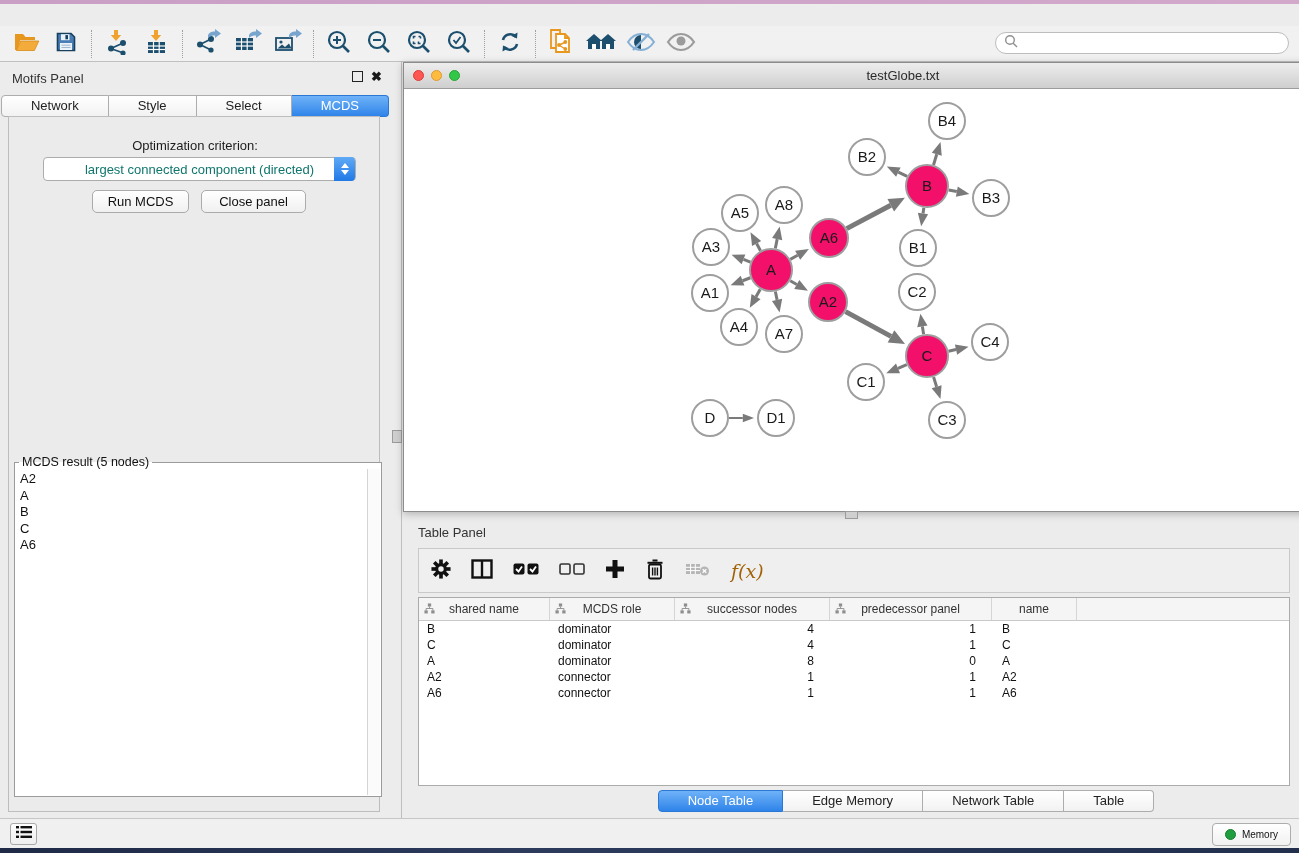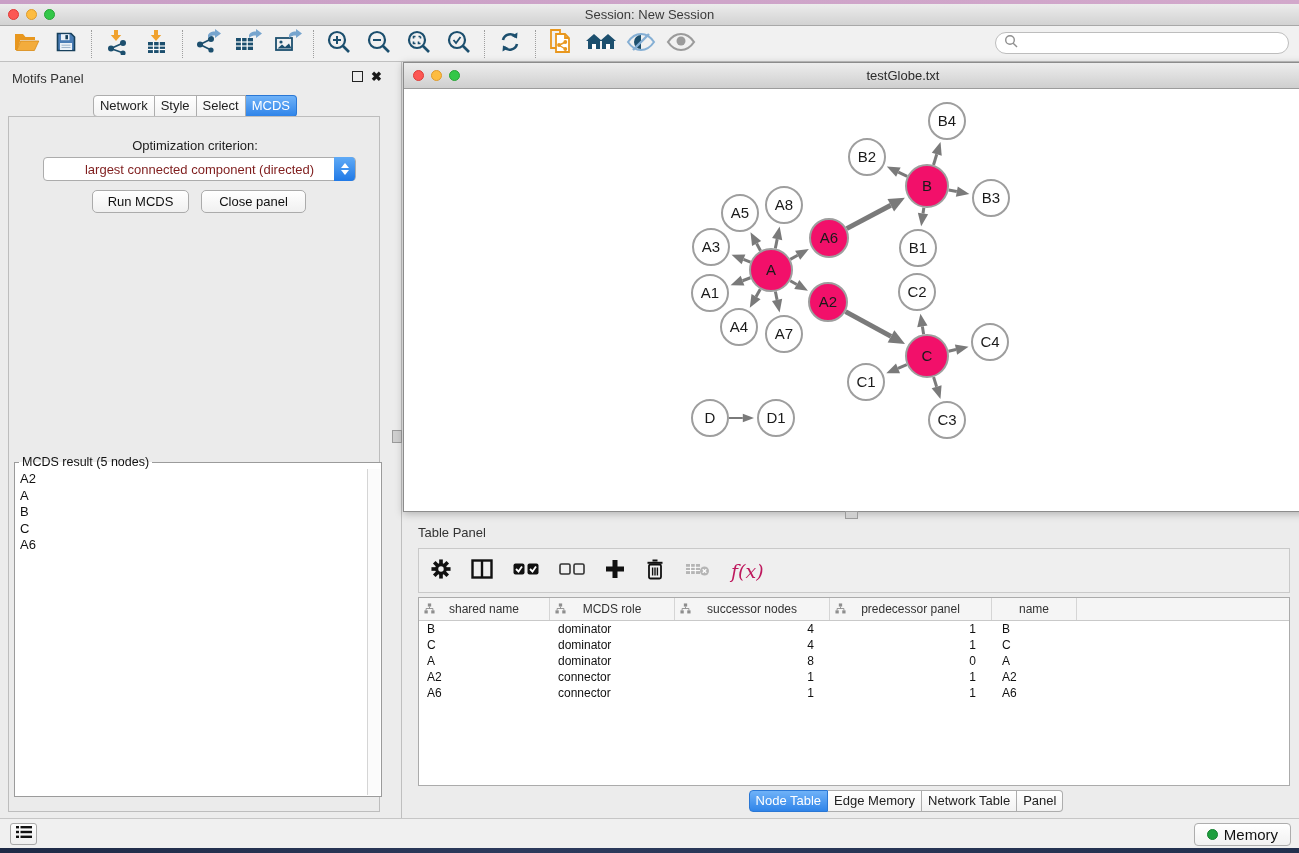--- a/index.html
+++ b/index.html
@@ -27,30 +27,30 @@
   .search-wrap input{border:none;outline:none;flex:1;font-size:12px;background:transparent;height:18px;margin-left:5px;}
 
   
   #control-panel{position:absolute;left:0;top:62px;width:390px;height:756px;}
   .panel-title{position:absolute;left:12px;top:9px;font-size:13px;color:#333;}
   .panel-ctrls{position:absolute;right:8px;top:9px;display:flex;gap:8px;align-items:center;}
   .float-box{width:9px;height:9px;border:1.5px solid #222;display:inline-block;}
   .close-x{font-size:13px;font-weight:bold;color:#181818;line-height:11px;}
   .seg-tabs{display:flex;justify-content:center;}
   .seg-tab{font-size:13px;color:#222;background:linear-gradient(#FFFFFF,#F2F2F2);border:1px solid #ADADAD;
-    border-left:none;padding:2px 6px;line-height:16px;text-align:center;}
+    border-left:none;padding:2px 29px;line-height:16px;text-align:center;}
   .seg-tab:first-child{border-left:1px solid #ADADAD;border-radius:4px 0 0 4px;}
   .seg-tab:last-child{border-radius:0 4px 4px 0;}
   .seg-tab.active{background:linear-gradient(#6FB2F8,#2F84E9);border-color:#2A77D4;color:#fff;}
   #cp-tabs{position:absolute;left:0;top:33px;width:100%;}
   #cp-inner{position:absolute;left:8px;top:54px;width:372px;height:696px;border:1px solid #BDBDBD;
     background:#EBEBEB;box-sizing:border-box;}
   #opt-label{position:absolute;left:0;top:76px;width:390px;text-align:center;font-size:13px;color:#1C1C1C;}
   #criterion-select{position:absolute;left:43px;top:95px;width:313px;height:24px;background:#fff;
-    border:1px solid #ACACAC;border-radius:4px;box-sizing:border-box;font-size:13px;color:#7f1d1d;
+    border:1px solid #ACACAC;border-radius:4px;box-sizing:border-box;font-size:13px;color:#0f766e;
     display:flex;align-items:center;justify-content:center;}
   #criterion-spinner{position:absolute;right:0;top:-1px;width:21px;height:24px;border-radius:0 4px 4px 0;
     background:linear-gradient(#5FAAF6,#2079E6);display:flex;flex-direction:column;align-items:center;justify-content:center;gap:2px;}
   .chev{width:0;height:0;border-left:4px solid transparent;border-right:4px solid transparent;}
   .chev.up{border-bottom:5px solid #fff;}
   .chev.down{border-top:5px solid #fff;}
   .cp-btn{position:absolute;top:128px;height:23px;background:linear-gradient(#FFFFFF,#F0F0F0);
     border:1px solid #ABABAB;border-radius:5px;font-size:13px;color:#111;display:flex;align-items:center;justify-content:center;box-sizing:border-box;}
   #run-btn{left:92px;width:97px;}
   #closepanel-btn{left:201px;width:105px;}
@@ -79,54 +79,48 @@
   #nw-canvas{position:absolute;left:0;top:26px;right:0;bottom:0;background:#fff;}
   #graph-svg{position:absolute;left:0;top:0;}
   #nw-grip{position:absolute;right:1px;bottom:1px;width:12px;height:12px;
     background:repeating-linear-gradient(135deg,transparent 0 3px,#B5B5B5 3px 4px);}
 
   
   #table-panel{position:absolute;left:403px;top:518px;width:1006px;height:300px;}
   #tp-toolbar{position:absolute;left:15px;top:30px;width:872px;height:45px;background:#EFEFEF;
     border:1px solid #C9C9C9;box-sizing:border-box;display:flex;align-items:center;padding-left:12px;gap:20px;}
   .tp-icon{display:flex;align-items:center;justify-content:center;height:30px;}
-  #fx-label{font-family:"DejaVu Serif",serif;font-style:italic;font-size:19px;color:#be185d;}
+  #fx-label{font-family:"DejaVu Serif",serif;font-style:italic;font-size:19px;color:#a16207;}
   #tp-table{position:absolute;left:15px;top:79px;width:872px;height:189px;background:#fff;
     border:1px solid #ABABAB;box-sizing:border-box;overflow:hidden;}
   #tp-header{display:flex;height:22px;background:#F5F5F5;border-bottom:1px solid #C9C9C9;}
   .th{position:relative;display:flex;align-items:center;justify-content:center;font-size:12px;color:#333;
     border-right:1px solid #D5D5D5;box-sizing:border-box;flex:0 0 auto;}
   .th .tree-ic{position:absolute;left:5px;top:5px;}
   .th.filler{flex:1;border-right:none;}
   .tr{display:flex;height:16px;align-items:center;}
   .td{font-size:12px;color:#111;box-sizing:border-box;flex:0 0 auto;white-space:nowrap;overflow:hidden;}
   .td.left{padding-left:8px;} .td.num{text-align:right;padding-right:16px;} .td.name{padding-left:10px;}
   #tp-tabs{position:absolute;left:0;top:272px;width:100%;}
 
   
   #status-bar{position:absolute;left:0;top:818px;width:100%;height:30px;background:#F0F0F0;border-top:1px solid #C6C6C6;box-sizing:border-box;}
   #list-btn{position:absolute;left:10px;top:4px;width:27px;height:22px;background:linear-gradient(#FDFDFD,#EFEFEF);
     border:1px solid #A9A9A9;border-radius:3px;display:flex;align-items:center;justify-content:center;box-sizing:border-box;}
   #memory-btn{position:absolute;right:8px;top:4px;height:23px;background:linear-gradient(#FFFFFF,#F1F1F1);
     border:1px solid #ADADAD;border-radius:4px;display:flex;align-items:center;gap:6px;padding:0 12px;box-sizing:border-box;}
   #memory-btn .dot{width:11px;height:11px;border-radius:50%;background:#1E9E3E;border:1px solid #15802F;box-sizing:border-box;}
-  #memory-btn .lbl{font-size:15px;color:#111;}
+  #memory-btn .lbl{font-size:10px;color:#111;}
 </style>
 </head>
 <body>
 
 <div id="screen">
   <div class="strip-top"></div>
 
-  <div id="titlebar">
-    <span class="tl red"></span>
-    <span class="tl yel"></span>
-    <span class="tl grn"></span>
-    <span id="title-text">Session: New Session</span>
-  </div>
 
   <div id="main-toolbar">
     <span class="tb-btn">
         <span><svg width="27" height="24" viewBox="0 0 27 24">
             <path d="M2 4h8l2.5 3H22v3H7.5L4 20H2z" fill="#E8971E"></path>
             <path d="M7.8 11h18l-4.4 9.5H3.5z" fill="#F3AC3C" stroke="#D88A14" stroke-width="0.8"></path>
           </svg></span>
       </span>
     <span class="tb-btn">
         <span><svg width="24" height="24" viewBox="0 0 24 24">
@@ -642,21 +636,21 @@
             <div class="td num" style="width: 155px;">1</div>
             <div class="td num" style="width: 162px;">1</div>
             <div class="td name" style="width: 85px;">A6</div>
           </div>
         </div>
     </div>
     <div id="tp-tabs" class="seg-tabs">
         <div class="seg-tab active">Node Table</div>
         <div class="seg-tab">Edge Memory</div>
         <div class="seg-tab">Network Table</div>
-        <div class="seg-tab">Panel</div>
+        <div class="seg-tab">Table</div>
       </div>
   </div>
 
   <div id="status-bar">
     <span id="list-btn">
         <span><svg width="16" height="14" viewBox="0 0 16 14">
             <g fill="#111">
               <rect x="0" y="1" width="3" height="2.4"></rect>
               <rect x="0" y="5.8" width="3" height="2.4"></rect>
               <rect x="0" y="10.6" width="3" height="2.4"></rect>

